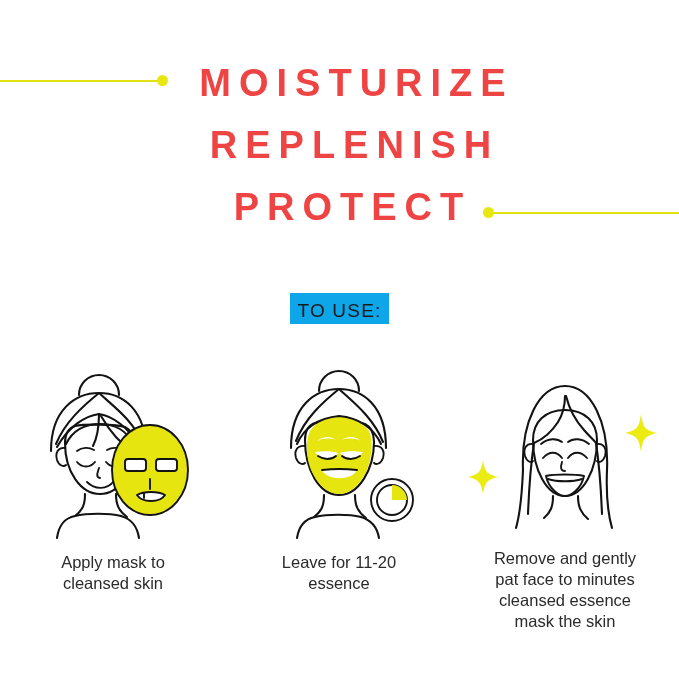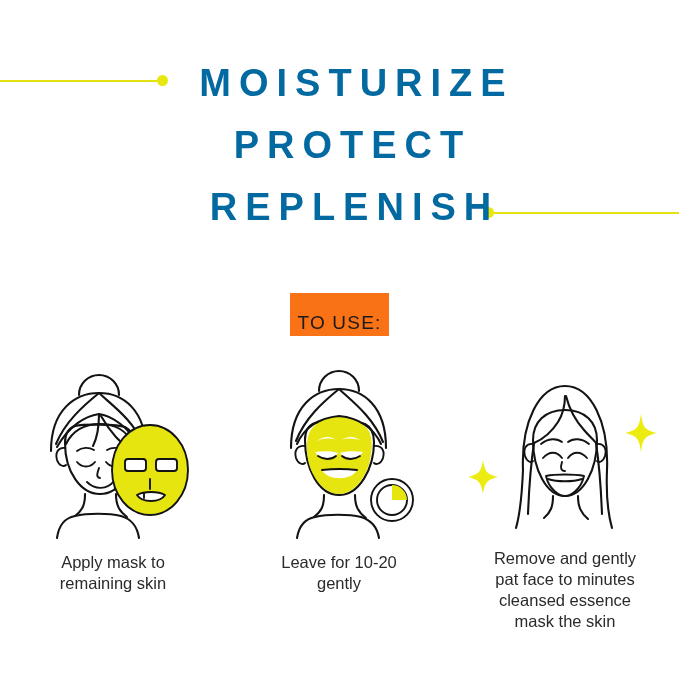--- a/index.html
+++ b/index.html
@@ -38,21 +38,21 @@
   
   .headline {
     position: absolute;
     left: 0;
     top: 52px;
     width: 679px;
     text-align: center;
   }
   .headline .line {
     display: block;
-    color: #0369a1;
+    color: #ef4444;
     font-family: "Liberation Sans", sans-serif;
     font-size: 38px;
     font-weight: 700;
     letter-spacing: 8px;
     line-height: 62px;
     text-indent: 8px;
   }
   .hl-1 { margin-left: 26px; }
   .hl-2 { margin-left: 22px; }
   .hl-3 { margin-left: 18px; }
@@ -60,26 +60,26 @@
   
   .to-use-wrap {
     position: absolute;
     left: 0;
     top: 293px;
     width: 679px;
     text-align: center;
   }
   .to-use {
     display: inline-block;
-    background: #f97316;
+    background: #0ea5e9;
     color: #1a1a1a;
     font-size: 19px;
     font-weight: 400;
     letter-spacing: 1.2px;
-    padding: 20px 7px 3px 7px;
+    padding: 8px 7px 3px 7px;
     line-height: 20px;
   }
 
   
   .steps {
     position: absolute;
     left: 0;
     top: 348px;
     width: 679px;
     display: flex;
@@ -121,22 +121,22 @@
 <body>
 
 <div class="rule rule-left"></div>
 <div class="rule-dot dot-left"></div>
 
 <div class="rule rule-right"></div>
 <div class="rule-dot dot-right"></div>
 
 <div class="headline">
   <span class="line hl-1">MOISTURIZE</span>
+  <span class="line hl-2">REPLENISH</span>
   <span class="line hl-3">PROTECT</span>
-  <span class="line hl-2">REPLENISH</span>
 </div>
 
 <div class="to-use-wrap">
   <span class="to-use">TO USE:</span>
 </div>
 
 <div class="steps">
 
   <div class="step">
     <div class="step-art">
@@ -183,21 +183,21 @@
 
         <path class="ink-thin" d="M137 131 L137 141"></path>
 
         <path class="white-fill" d="M124 147 C131 143 145 143 152 147 C147 155 129 155 124 147 Z"></path>
         <path class="ink-thin" d="M124 147 C131 143 145 143 152 147 C147 155 129 155 124 147 Z"></path>
         <path class="ink-thin" d="M131 145 L131 150"></path>
       </svg>
     </div>
     <div class="caption caption-1">
       <div>Apply mask to</div>
-      <div>remaining skin</div>
+      <div>cleansed skin</div>
     </div>
   </div>
 
   <div class="step">
     <div class="step-art">
       <svg viewBox="0 0 200 190" xmlns="http://www.w3.org/2000/svg">
 
         <path class="ink" d="M80 43 A20 20 0 0 1 120 43"></path>
 
         <path class="ink" d="M52 100 C52 58 76 41 100 41 C124 41 147 58 147 100"></path>
@@ -227,22 +227,22 @@
         <path class="ink" d="M85 147 C85 157 83 163 75 169"></path>
         <path class="ink" d="M116 147 C116 158 119 164 127 170"></path>
         <path class="ink" d="M58 190 C60 177 66 171 76 169 C88 166 110 166 122 169 C132 172 138 178 140 190"></path>
 
         <circle class="ink-thin" cx="153" cy="152" r="21"></circle>
         <circle class="ink-thin" cx="153" cy="152" r="15"></circle>
         <path class="yel" d="M153 152 L153 137 A15 15 0 0 1 168 152 Z"></path>
       </svg>
     </div>
     <div class="caption caption-2">
-      <div>Leave for 10-20</div>
-      <div>gently</div>
+      <div>Leave for 11-20</div>
+      <div>essence</div>
     </div>
   </div>
 
   <div class="step">
     <div class="step-art">
       <svg viewBox="0 0 200 190" xmlns="http://www.w3.org/2000/svg">
 
         <path class="ink" d="M58 122 C56 74 74 38 100 38 C126 38 144 74 142 122 C141 146 143 166 147 180"></path>
         <path class="ink" d="M58 122 C57 146 55 166 51 180"></path>
 

